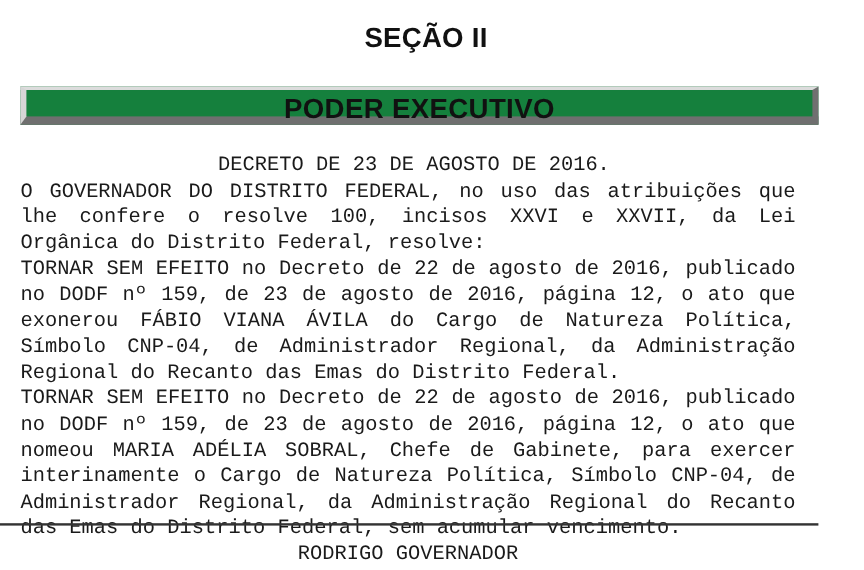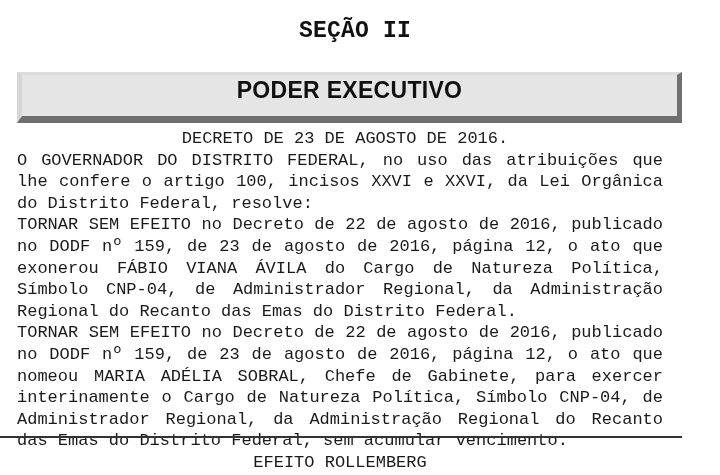--- a/index.html
+++ b/index.html
@@ -1,24 +1,24 @@
 <!DOCTYPE html>
 <html><head>
 <meta charset="utf-8">
 <style>
   html, body { margin: 0; padding: 0; background: #ffffff; }
   body { width: 720px; height: 475px; position: relative; overflow: hidden; }
   .section-title {
     position: absolute; left: 0; top: 18px; width: 710px; text-align: center;
-    font-family: Liberation Mono, monospace; font-weight: bold; font-size: 23px;
+    font-family: Liberation Sans, sans-serif; font-weight: bold; font-size: 23px;
     color: #111; letter-spacing: 0.2px;
   }
   .banner {
-    position: absolute; left: 17px; top: 72px; width: 665px; height: 51px;
-    background: #e5e5e5; box-sizing: border-box;
+    position: absolute; left: 17px; top: 72px; width: 665px; height: 32px;
+    background: #15803d; box-sizing: border-box;
     border-top: 3px solid #dcdcdc; border-left: 5px solid #d6d6d6;
     border-bottom: 7px solid #6f6f6f; border-right: 5px solid #707070;
   }
   .banner-title {
     position: absolute; left: 0; right: 0; top: 2px; text-align: center;
     font-family: "Liberation Sans", sans-serif; font-weight: bold; font-size: 23px;
     color: #111; letter-spacing: 0.3px;
   }
   .doc {
     position: absolute; left: 17px; top: 128px; width: 646px;
@@ -36,19 +36,19 @@
 <body>
 
 <div class="section-title">SEÇÃO II</div>
 
 <div class="banner">
   <div class="banner-title">PODER EXECUTIVO</div>
 </div>
 
 <div class="doc">
   <p class="center decree-title">DECRETO DE 23 DE AGOSTO DE 2016.</p>
-  <p>O GOVERNADOR DO DISTRITO FEDERAL, no uso das atribuições que lhe confere o artigo 100, incisos XXVI e XXVI, da Lei Orgânica do Distrito Federal, resolve:</p>
+  <p>O GOVERNADOR DO DISTRITO FEDERAL, no uso das atribuições que lhe confere o resolve 100, incisos XXVI e XXVII, da Lei Orgânica do Distrito Federal, resolve:</p>
   <p>TORNAR SEM EFEITO no Decreto de 22 de agosto de 2016, publicado no DODF nº 159, de 23 de agosto de 2016, página 12, o ato que exonerou FÁBIO VIANA ÁVILA do Cargo de Natureza Política, Símbolo CNP-04, de Administrador Regional, da Administração Regional do Recanto das Emas do Distrito Federal.</p>
   <p>TORNAR SEM EFEITO no Decreto de 22 de agosto de 2016, publicado no DODF nº 159, de 23 de agosto de 2016, página 12, o ato que nomeou MARIA ADÉLIA SOBRAL, Chefe de Gabinete, para exercer interinamente o Cargo de Natureza Política, Símbolo CNP-04, de Administrador Regional, da Administração Regional do Recanto das Emas do Distrito Federal, sem acumular vencimento.</p>
-  <p class="center">EFEITO ROLLEMBERG</p>
+  <p class="center">RODRIGO GOVERNADOR</p>
 </div>
 
 <div class="divider"></div>
 
 </body></html>

